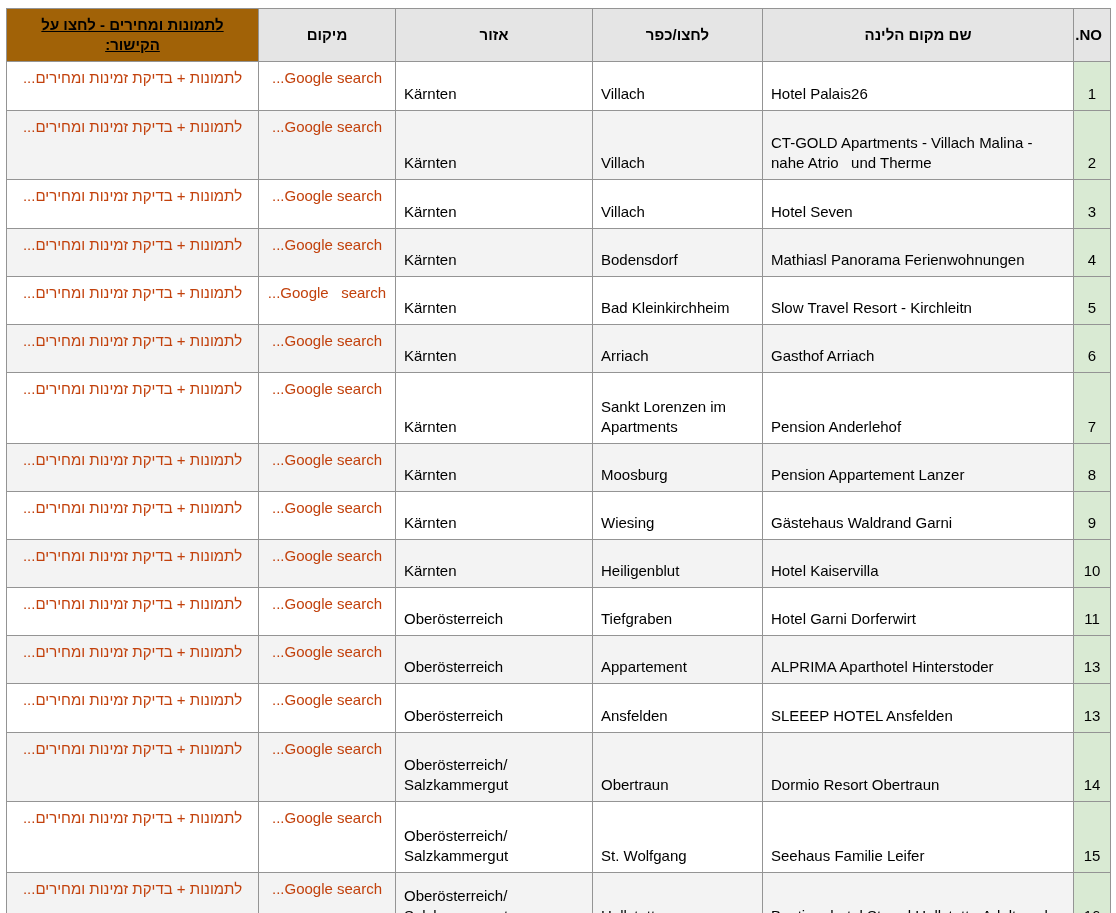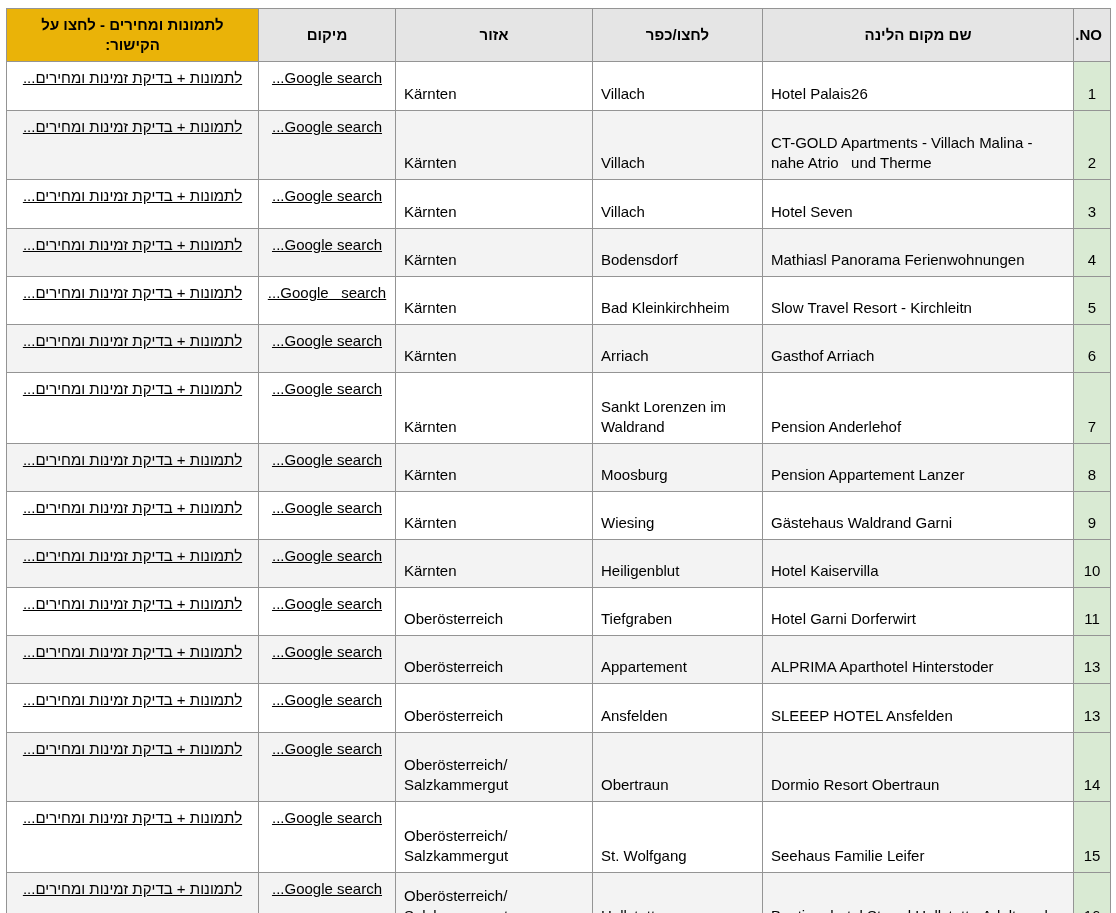--- a/index.html
+++ b/index.html
@@ -19,28 +19,28 @@
     overflow:hidden;
     line-height:20px;
   }
   thead th{
     background:#e5e5e5;
     font-weight:bold;
     text-align:center;
     vertical-align:middle;
     height:47px;
   }
-  thead th.hdr-photos{background:#eab308;}
+  thead th.hdr-photos{background:#a16207;text-decoration:underline;}
   tbody td{background:#ffffff;vertical-align:bottom;}
   tbody tr.alt td{background:#f3f3f3;}
   td.c-no{background:#d9ead3 !important;text-align:center;}
   td.c-photos, td.c-loc{vertical-align:top;text-align:center;}
   td.c-photos{direction:rtl;}
   td.c-loc{direction:ltr;}
-  a.lnk{color:#000000;text-decoration:underline;cursor:pointer;}
+  a.lnk{color:#c2410c;cursor:pointer;}
   .heb{direction:rtl;unicode-bidi:isolate;}
   .ltr{direction:ltr;unicode-bidi:isolate;}
 </style>
 </head>
 <body>
 
 <div class="page">
   <table class="sheet">
     <colgroup>
       <col style="width:252px">
@@ -106,21 +106,21 @@
     <td class="c-loc"><a class="lnk ltr" dir="ltr">...Google search</a></td>
     <td class="c-region">Kärnten</td>
     <td class="c-town">Arriach</td>
     <td class="c-name">Gasthof Arriach</td>
     <td class="c-no">6</td>
   </tr>
         <tr style="height: 71px;">
     <td class="c-photos"><a class="lnk heb" dir="rtl">לתמונות + בדיקת זמינות ומחירים...</a></td>
     <td class="c-loc"><a class="lnk ltr" dir="ltr">...Google search</a></td>
     <td class="c-region">Kärnten</td>
-    <td class="c-town">Sankt Lorenzen im Waldrand</td>
+    <td class="c-town">Sankt Lorenzen im Apartments</td>
     <td class="c-name">Pension Anderlehof</td>
     <td class="c-no">7</td>
   </tr>
         <tr class="alt" style="height: 48px;">
     <td class="c-photos"><a class="lnk heb" dir="rtl">לתמונות + בדיקת זמינות ומחירים...</a></td>
     <td class="c-loc"><a class="lnk ltr" dir="ltr">...Google search</a></td>
     <td class="c-region">Kärnten</td>
     <td class="c-town">Moosburg</td>
     <td class="c-name">Pension Appartement Lanzer</td>
     <td class="c-no">8</td>

